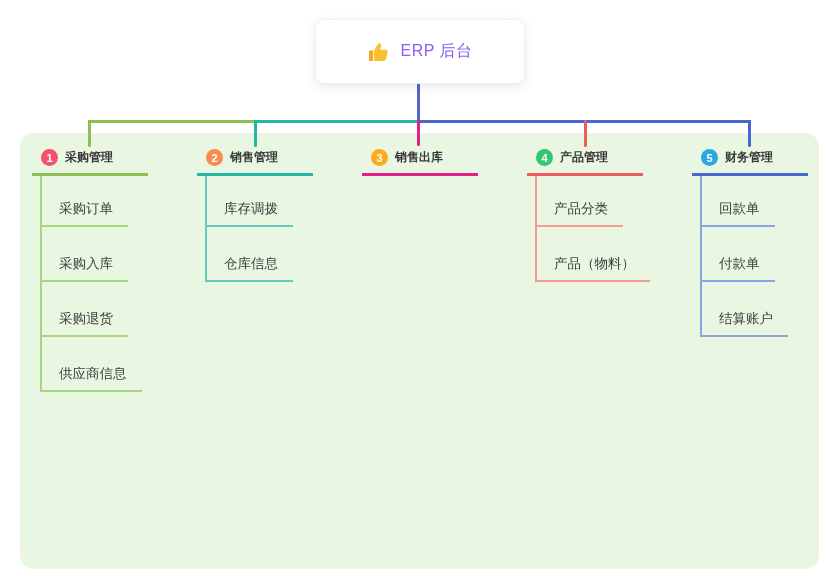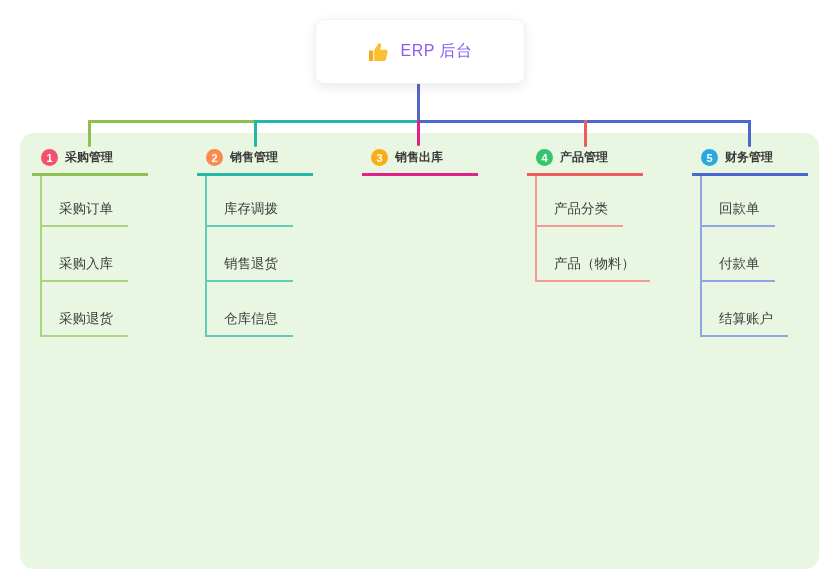--- a/index.html
+++ b/index.html
@@ -75,31 +75,31 @@
 
   <div class="branch b0">
     <div class="title">
       <span class="badge">1</span>
       <span class="t-label">采购管理</span>
     </div>
     <div class="kids">
       <div class="child">采购订单</div>
       <div class="child">采购入库</div>
       <div class="child">采购退货</div>
+      <div class="child">供应商信息</div>
     </div>
   </div>
 
   <div class="branch b1">
     <div class="title">
       <span class="badge">2</span>
       <span class="t-label">销售管理</span>
     </div>
     <div class="kids">
       <div class="child">库存调拨</div>
-      <div class="child">销售退货</div>
       <div class="child">仓库信息</div>
     </div>
   </div>
 
   <div class="branch b2">
     <div class="title">
       <span class="badge">3</span>
       <span class="t-label">销售出库</span>
     </div>
   </div>

